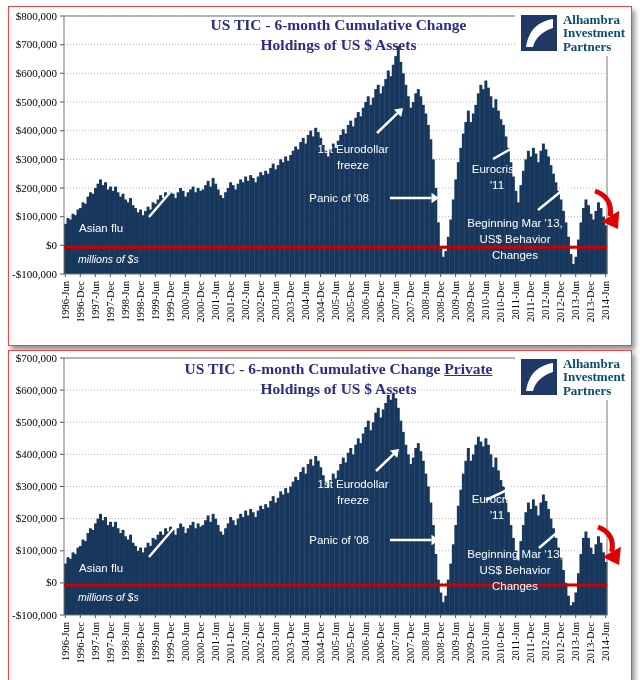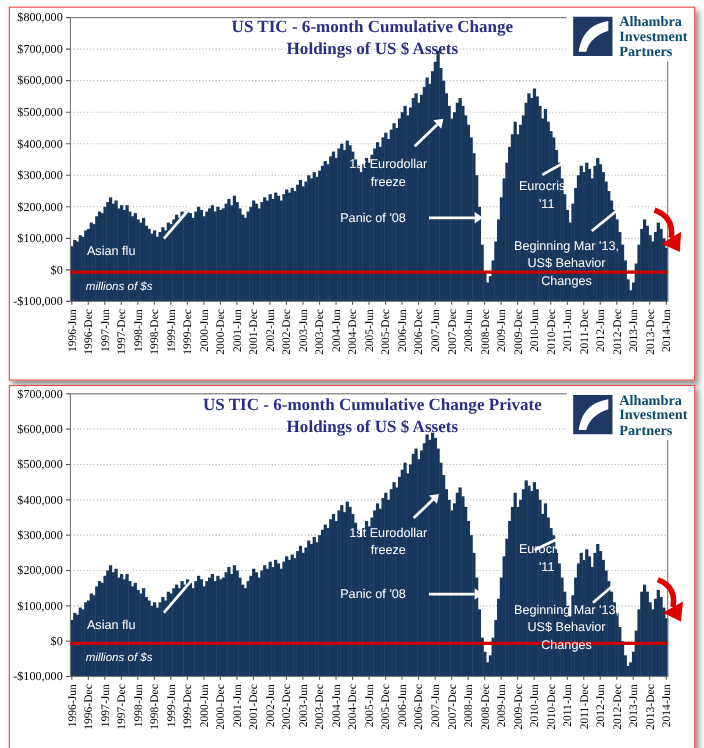--- a/index.html
+++ b/index.html
@@ -4,21 +4,21 @@
 <style>
   html,body{margin:0;padding:0;background:#fff;}
   body{width:640px;height:680px;position:relative;font-family:"Liberation Sans",sans-serif;overflow:hidden;}
   .card{position:absolute;left:8px;width:622px;background:#fff;border:1px solid #ef4444;
         box-shadow:3px 4px 5px rgba(60,60,60,.55);}
   #card-total{top:6px;height:338px;}
   #card-private{top:350px;height:330px;}
   .chart-title{position:absolute;left:55px;right:18px;top:8px;text-align:center;z-index:3;
         font-family:"Liberation Serif",serif;font-weight:bold;font-size:15.5px;line-height:1.28;
         color:#2b2e83;pointer-events:none;}
-  .chart-title .u{}
+  .chart-title .u{text-decoration:underline;}
   .logo{position:absolute;top:3px;right:2px;z-index:4;background:#fff;padding:3px 4px 3px 6px;
         display:flex;align-items:center;gap:6px;}
   .logo-text{font-family:"Liberation Serif",serif;font-weight:bold;font-size:13px;line-height:1.02;color:#0c4a6e;}
   svg{display:block;}
   .ylab{font-family:"Liberation Serif",serif;font-size:11px;fill:#000;}
   .xlab{font-family:"Liberation Serif",serif;font-size:10.5px;fill:#000;}
   .ann{font-family:"Liberation Sans",sans-serif;font-size:11.5px;fill:#ffffff;}
   .unit{font-family:"Liberation Sans",sans-serif;font-size:10.5px;font-style:italic;fill:#ffffff;}
 </style>
 </head>

